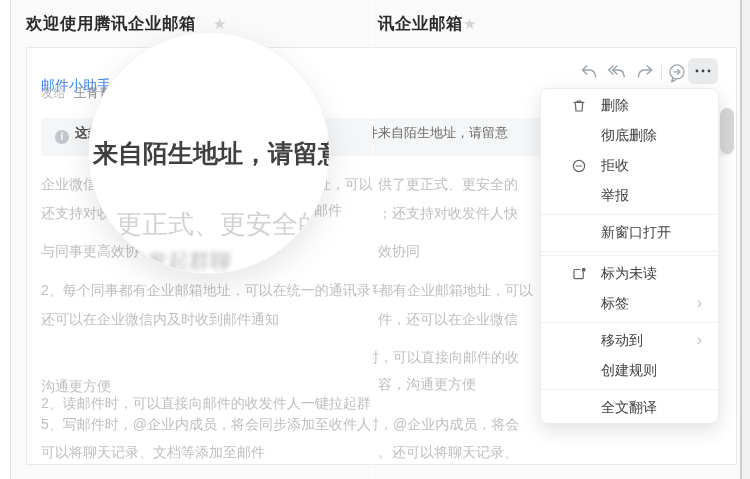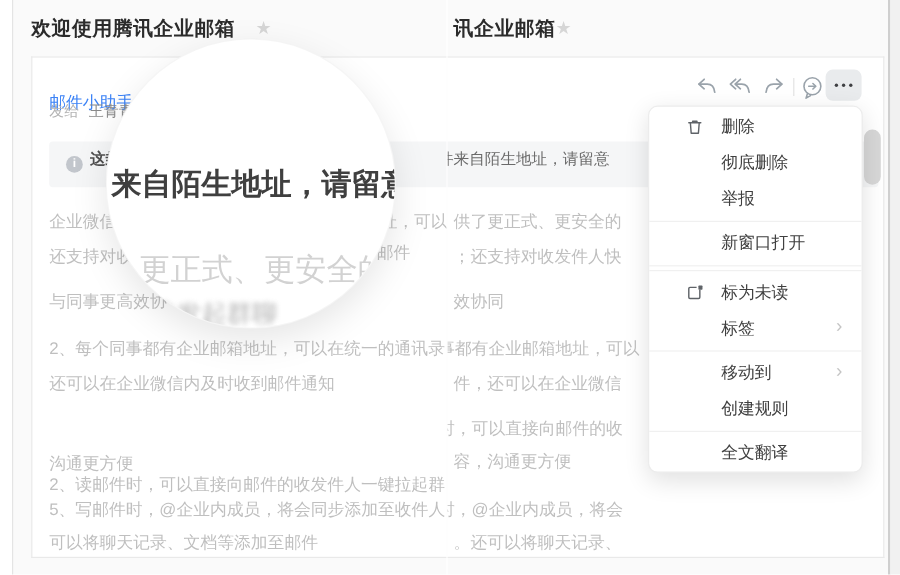--- a/index.html
+++ b/index.html
@@ -145,20 +145,29 @@
             <path d="M3 4.3h10M6.2 4.3V3h3.6v1.3M4.3 4.3l.7 8.7h6l.7-8.7"></path>
           </svg>
         </span>
         <span class="menu-label">删除</span>
       </div>
       <div class="menu-row">
         <span class="menu-icon"></span>
         <span class="menu-label">彻底删除</span>
       </div>
       <div class="menu-row">
+        <span class="menu-icon">
+          <svg width="16" height="16" viewBox="0 0 16 16" fill="none" stroke="currentColor" stroke-width="1.2" stroke-linecap="round">
+            <circle cx="8" cy="8" r="5.6"></circle>
+            <path d="M5.3 8h5.4"></path>
+          </svg>
+        </span>
+        <span class="menu-label">拒收</span>
+      </div>
+      <div class="menu-row">
         <span class="menu-icon"></span>
         <span class="menu-label">举报</span>
       </div>
       <div class="menu-divider"></div>
       <div class="menu-row">
         <span class="menu-icon"></span>
         <span class="menu-label">新窗口打开</span>
       </div>
       <div class="menu-divider"></div>
       <div class="menu-divider"></div>

